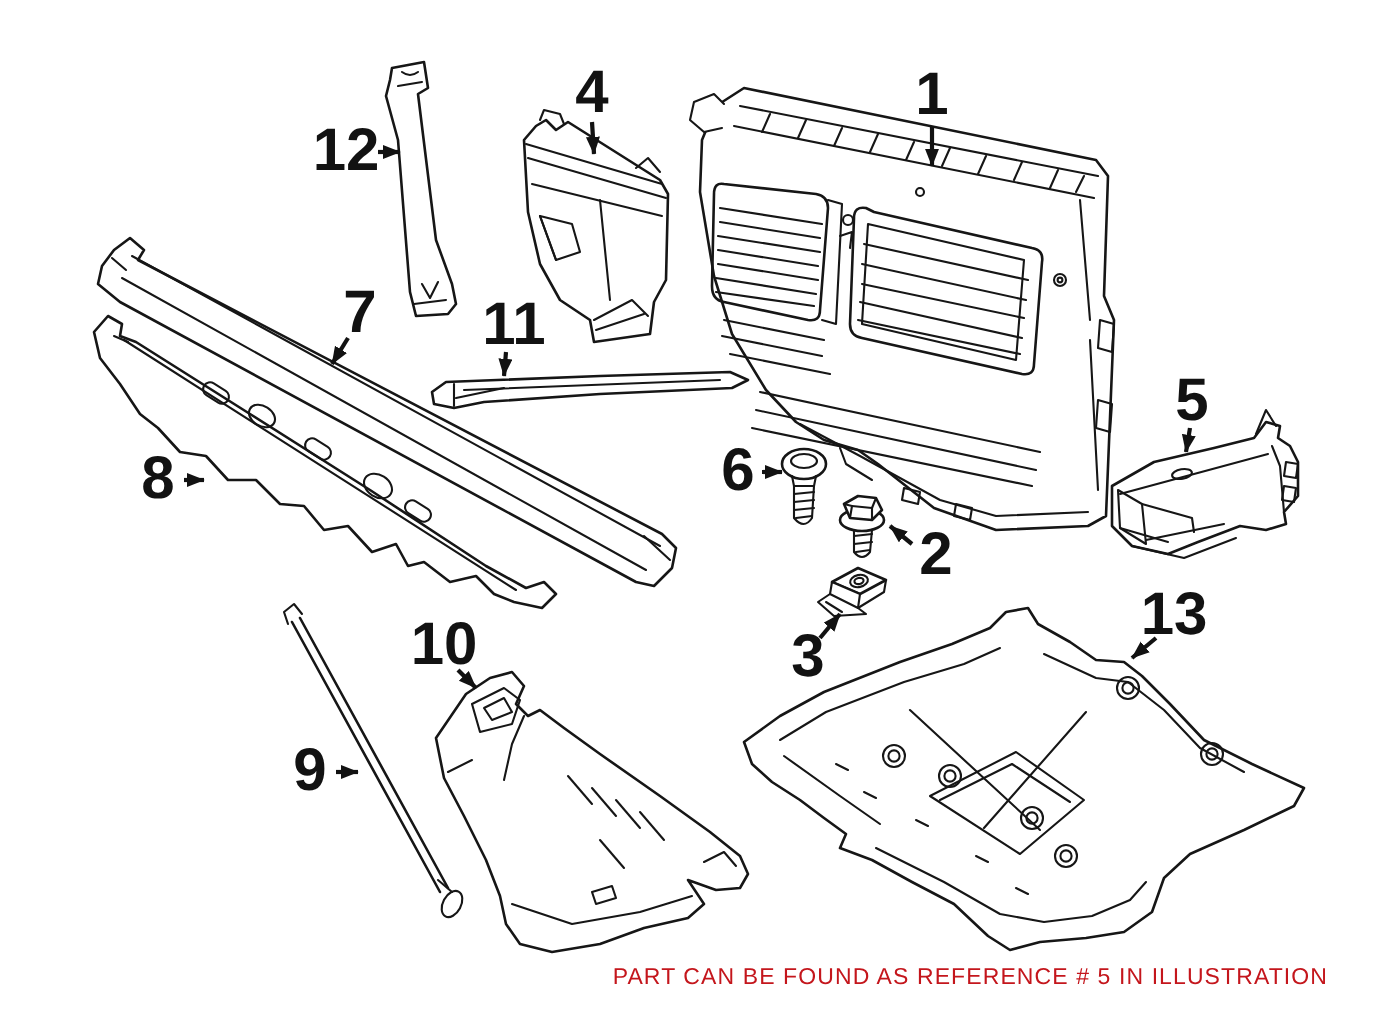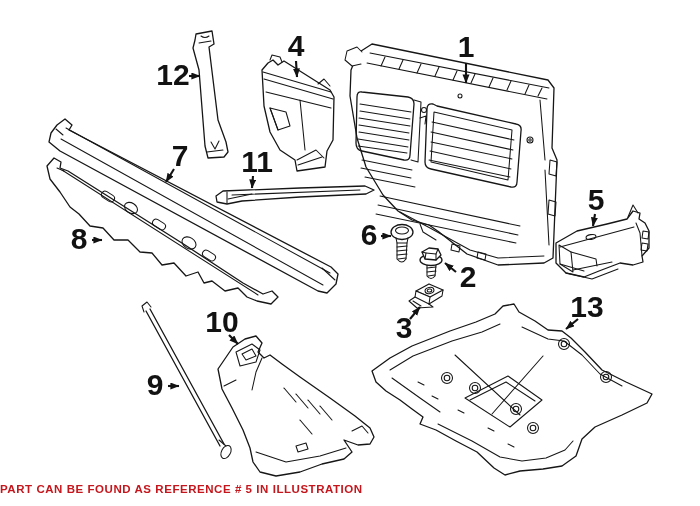--- a/index.html
+++ b/index.html
@@ -13,22 +13,22 @@
     stroke-linecap:round;stroke-linejoin:round;
   }
   .art .solid{fill:#ffffff;}
   .art .thin{stroke-width:1.05;}
   .callouts text{
     font-family:"Liberation Sans",sans-serif;font-size:30px;font-weight:700;
     fill:#121212;text-anchor:middle;stroke:none;
   }
   .callouts line{stroke:#121212;stroke-width:2.1;}
   .footer-note{
-    position:absolute;left:0;top:483px;width:664px;text-align:left;
-    font-size:11.5px;font-weight:700;letter-spacing:.55px;color:#c4161c;
+    position:absolute;left:0;top:483px;width:664px;text-align:right;
+    font-size:11.5px;font-weight:400;letter-spacing:.55px;color:#c4161c;
     font-family:"Liberation Sans",sans-serif;
   }
 </style>
 </head>
 <body>
 
 <div class="stage" style="background: rgb(255, 255, 255);">
 <svg width="700" height="506" viewBox="0 0 700 506">
   <defs>
     <marker id="ah" markerWidth="10" markerHeight="8" refX="8.6" refY="3.5" orient="auto" markerUnits="userSpaceOnUse">

